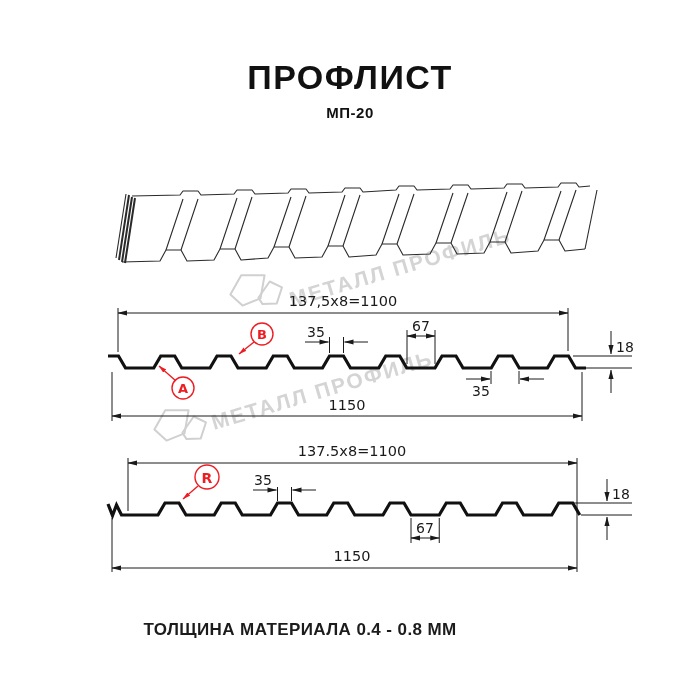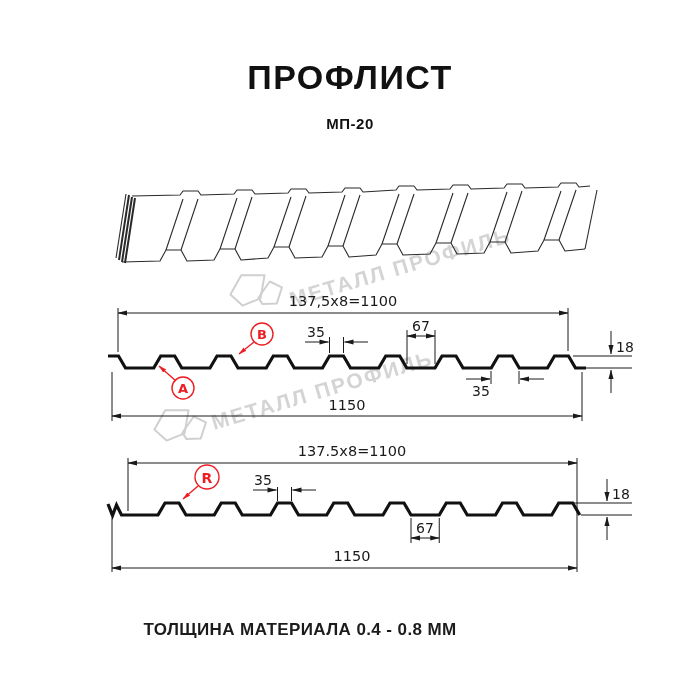--- a/index.html
+++ b/index.html
@@ -1,20 +1,20 @@
 <!DOCTYPE html>
 <html><head>
 <meta charset="utf-8">
 <style>
   html,body{margin:0;padding:0;background:#ffffff;}
   .stage{position:relative;width:700px;height:700px;background:#fff;overflow:hidden;
          font-family:"Liberation Sans","DejaVu Sans",sans-serif;}
   .title{position:absolute;left:0;top:58px;width:700px;text-align:center;
          font-size:34px;font-weight:800;letter-spacing:1.5px;color:#111;}
-  .subtitle{position:absolute;left:0;top:115px;width:700px;text-align:center;
+  .subtitle{position:absolute;left:0;top:104px;width:700px;text-align:center;
          font-size:15px;font-weight:700;letter-spacing:0.5px;color:#111;}
   .footer{position:absolute;left:0;top:620px;width:600px;text-align:center;
          font-size:17px;font-weight:600;letter-spacing:0.4px;color:#1c1c1c;}
   svg{position:absolute;left:0;top:0;}
   .dimtxt{font-family:"DejaVu Sans","Liberation Sans",sans-serif;font-size:14.5px;fill:#1a1a1a;}
   .dimtxt-sm{font-family:"DejaVu Sans","Liberation Sans",sans-serif;font-size:14px;fill:#1a1a1a;}
   .redtxt{font-family:"DejaVu Sans","Liberation Sans",sans-serif;font-weight:700;fill:#ee1c23;}
   .wmtxt{font-family:"Liberation Sans","DejaVu Sans",sans-serif;font-weight:700;font-size:21px;
          letter-spacing:2px;fill:#d4d4d4;}
   .thin{stroke:#1a1a1a;stroke-width:1;fill:none;}

